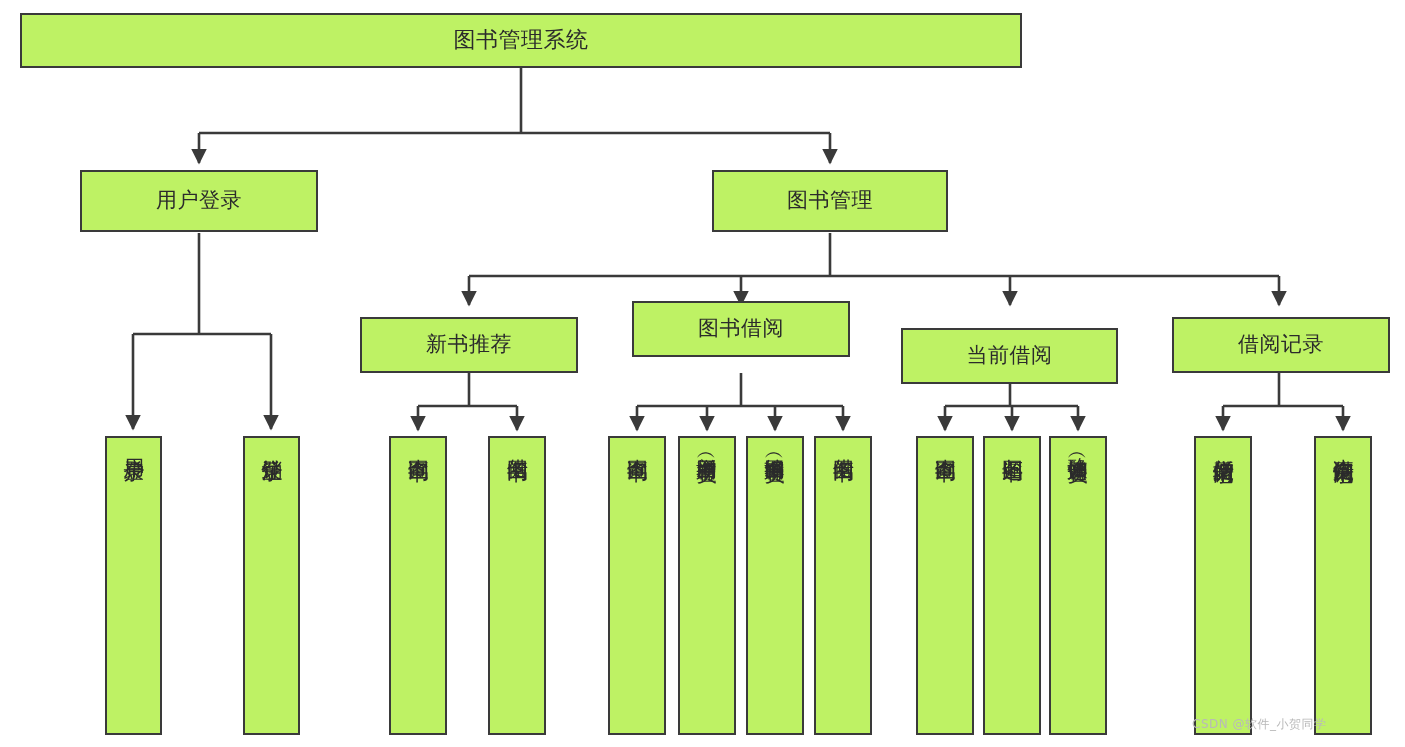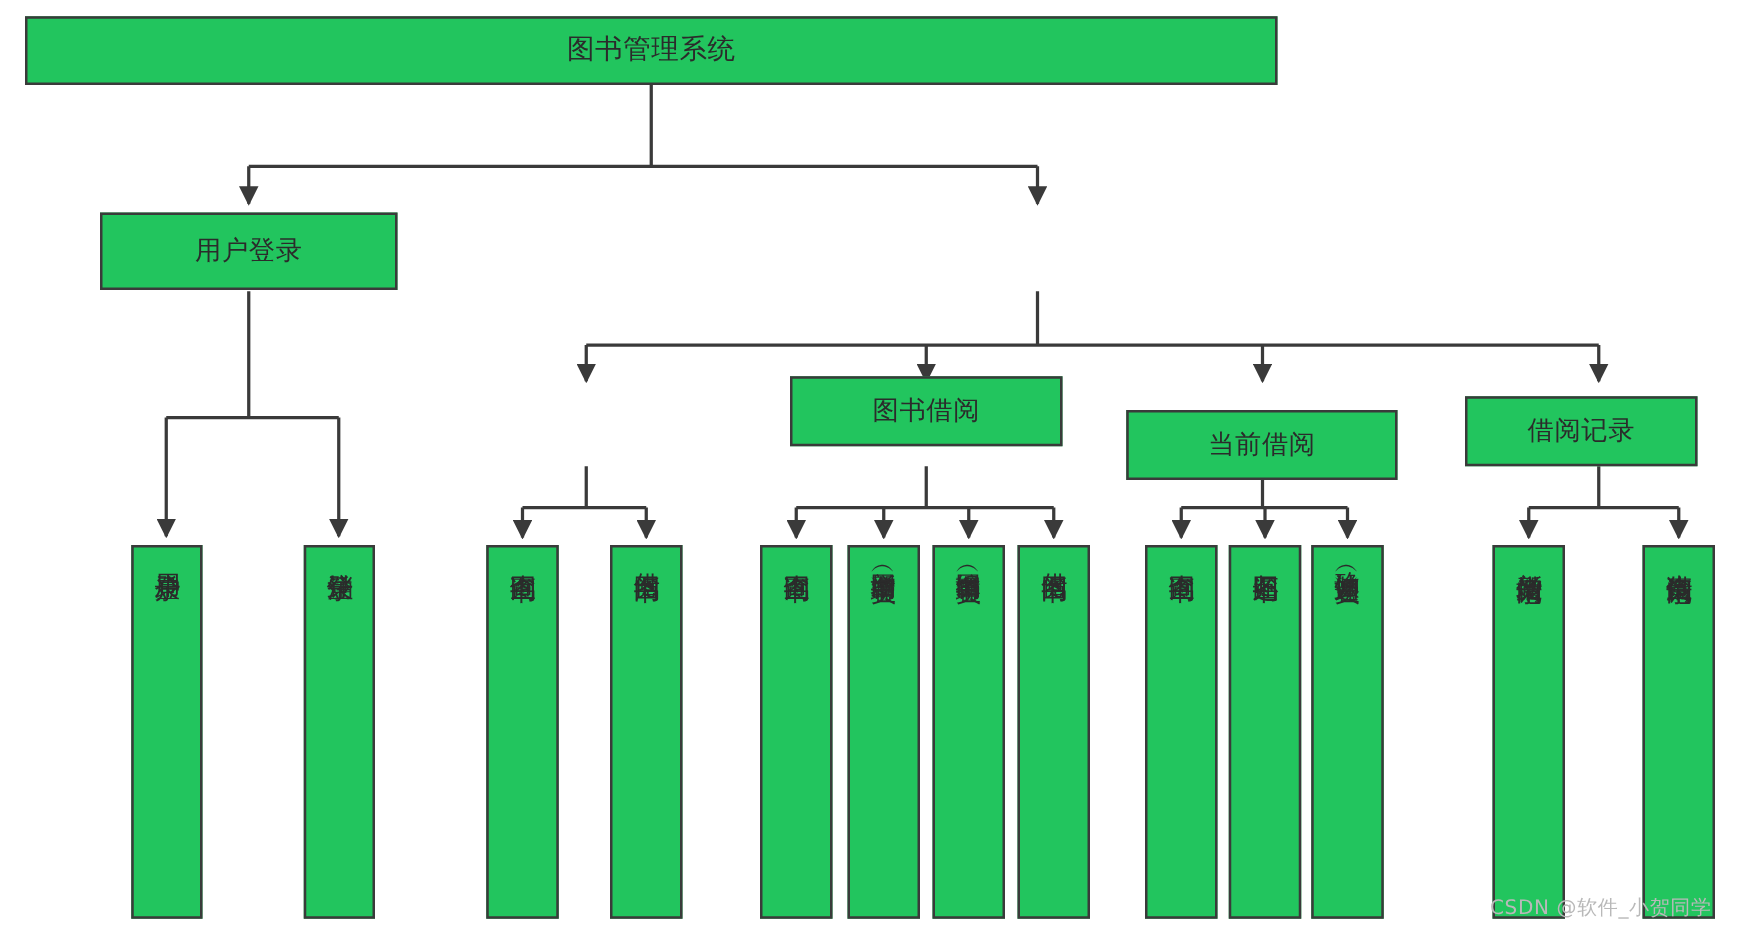--- a/index.html
+++ b/index.html
@@ -22,21 +22,21 @@
     position: absolute;
     left: 0;
     top: 0;
     width: 1405px;
     height: 747px;
     pointer-events: none;
   }
   .node {
     position: absolute;
     box-sizing: border-box;
-    background: #22c55e;
+    background: #bef264;
     border: 2px solid #3a3a3a;
     display: flex;
     align-items: center;
     justify-content: center;
     color: #2b2b2b;
   }
   .node-label {
     display: block;
     text-align: center;
     line-height: 1.12;
@@ -62,21 +62,21 @@
     font-size: 21px;
     line-height: 1.0;
     letter-spacing: 1px;
     white-space: nowrap;
   }
   .node.vertical.tall-text .node-label {
     font-size: 20px;
   }
   .watermark {
     position: absolute;
-    font-size: 16px;
+    font-size: 12px;
     color: #b9b9b9;
     white-space: nowrap;
     letter-spacing: 0.5px;
     font-family: "DejaVu Sans", "Liberation Sans", sans-serif;
     text-align: right;
   }
 </style>
 </head>
 <body>
 
@@ -132,28 +132,34 @@
     </g>
   </svg>
 
   <div class="node horizontal root" style="left:20px; top:13px; width:1002px; height:55px;">
     <span class="node-label">图书管理系统</span>
   </div>
 
   <div class="node horizontal" style="left:80px; top:170px; width:238px; height:62px;">
     <span class="node-label">用户登录</span>
   </div>
-
+  <div class="node horizontal" style="left:712px; top:170px; width:236px; height:62px;">
+    <span class="node-label">图书管理</span>
+  </div>
+
+  <div class="node horizontal" style="left:360px; top:317px; width:218px; height:56px;">
+    <span class="node-label">新书推荐</span>
+  </div>
   <div class="node horizontal" style="left:632px; top:301px; width:218px; height:56px;">
     <span class="node-label">图书借阅</span>
   </div>
   <div class="node horizontal" style="left:901px; top:317px; width:217px; height:56px;margin-top:11px;">
     <span class="node-label">当前借阅</span>
   </div>
-  <div class="node horizontal" style="left:1172px; top:317px; width:186px; height:56px;">
+  <div class="node horizontal" style="left:1172px; top:317px; width:218px; height:56px;">
     <span class="node-label">借阅记录</span>
   </div>
 
   <div class="node vertical" style="left:105px; top:436px; width:57px; height:299px;">
     <span class="node-label">用户登录</span>
   </div>
   <div class="node vertical" style="left:243px; top:436px; width:57px; height:299px;">
     <span class="node-label">注销登录</span>
   </div>
 

